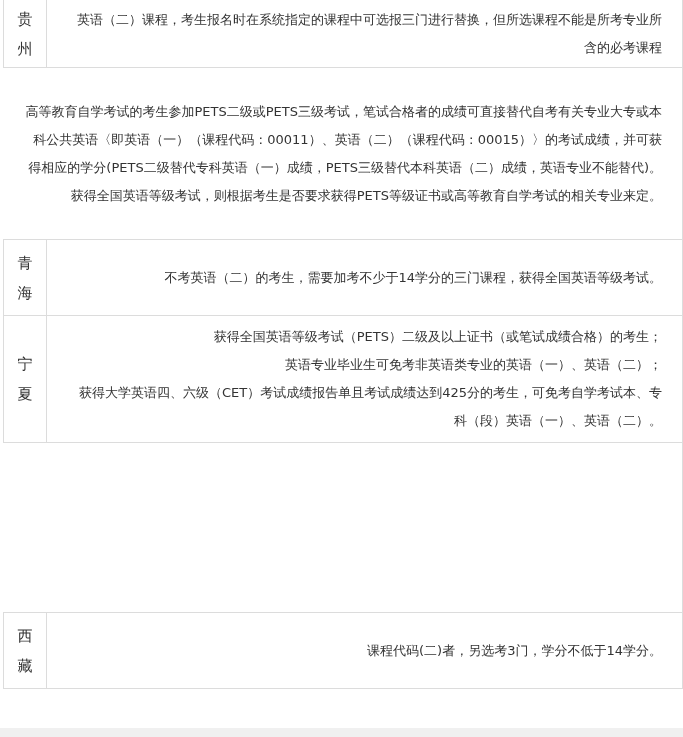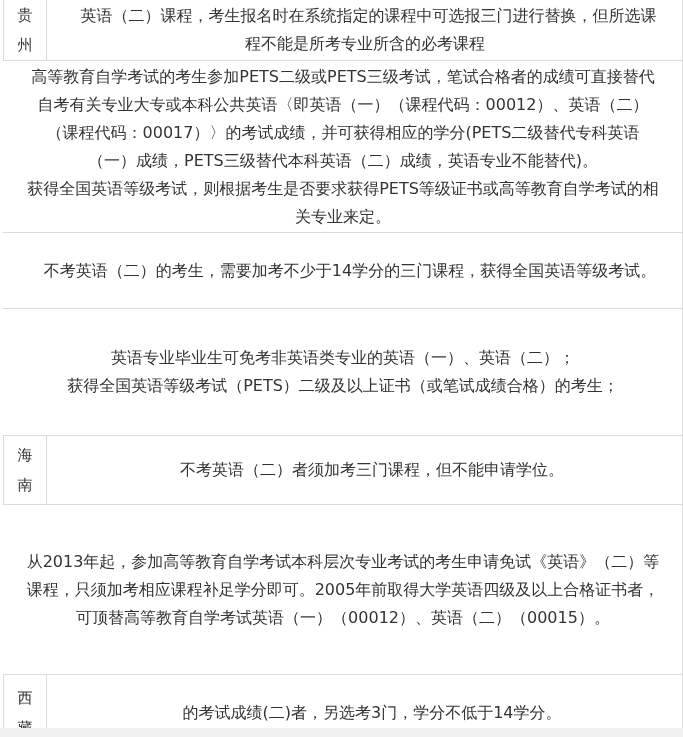--- a/index.html
+++ b/index.html
@@ -18,21 +18,21 @@
     left: 3px;
     right: 0;
     border-right: 1px solid #dcdcdc;
   }
   .t-row {
     display: flex;
     border-bottom: 1px solid #dcdcdc;
     box-sizing: border-box;
     background: #ffffff;
   }
-  .t-row.h61  { height: 61px; }
+  .t-row.h61  { height: 68px; }
   .t-row.h172 { height: 172px; }
   .t-row.h76  { height: 76px; }
   .t-row.h127 { height: 127px; }
   .t-row.h69  { height: 69px; }
   .t-row.h170 { height: 170px; }
   .prov-cell {
     width: 44px;
     flex: 0 0 44px;
     box-sizing: border-box;
     border-left: 1px solid #dcdcdc;
@@ -56,23 +56,23 @@
     min-width: 0;
     box-sizing: border-box;
     padding: 0 20px 0 21px;
     display: flex;
     flex-direction: column;
     justify-content: center;
     overflow: hidden;
   }
   .content-cell p {
     margin: 0;
-    font-size: 16px;
+    font-size: 13px;
     line-height: 28px;
-    text-align: center;
+    text-align: right;
   }
   p.indent    { text-indent: 14px; }
   p.indent-sm { text-indent: 7px; }
   .h-scrollbar {
     position: fixed;
     left: 0;
     bottom: 0;
     width: 683px;
     height: 9px;
     background: #f0f0f0;
@@ -88,57 +88,55 @@
     <div class="prov-cell">
       <span class="prov-label">贵州</span>
     </div>
     <div class="content-cell">
       <p class="indent-sm">英语（二）课程，考生报名时在系统指定的课程中可选报三门进行替换，但所选课程不能是所考专业所含的必考课程</p>
     </div>
   </div>
 
   <div class="t-row h172">
     <div class="content-cell">
-      <p>高等教育自学考试的考生参加PETS二级或PETS三级考试，笔试合格者的成绩可直接替代自考有关专业大专或本科公共英语〈即英语（一）（课程代码：00012）、英语（二）（课程代码：00017）〉的考试成绩，并可获得相应的学分(PETS二级替代专科英语（一）成绩，PETS三级替代本科英语（二）成绩，英语专业不能替代)。</p>
+      <p>高等教育自学考试的考生参加PETS二级或PETS三级考试，笔试合格者的成绩可直接替代自考有关专业大专或本科公共英语〈即英语（一）（课程代码：00011）、英语（二）（课程代码：00015）〉的考试成绩，并可获得相应的学分(PETS二级替代专科英语（一）成绩，PETS三级替代本科英语（二）成绩，英语专业不能替代)。</p>
       <p>获得全国英语等级考试，则根据考生是否要求获得PETS等级证书或高等教育自学考试的相关专业来定。</p>
     </div>
   </div>
 
   <div class="t-row h76">
+    <div class="prov-cell">
+      <span class="prov-label">青海</span>
+    </div>
     <div class="content-cell">
       <p class="indent">不考英语（二）的考生，需要加考不少于14学分的三门课程，获得全国英语等级考试。</p>
     </div>
   </div>
 
   <div class="t-row h127">
+    <div class="prov-cell">
+      <span class="prov-label">宁夏</span>
+    </div>
     <div class="content-cell">
+      <p>获得全国英语等级考试（PETS）二级及以上证书（或笔试成绩合格）的考生；</p>
       <p>英语专业毕业生可免考非英语类专业的英语（一）、英语（二）；</p>
-      <p>获得全国英语等级考试（PETS）二级及以上证书（或笔试成绩合格）的考生；</p>
+      <p>获得大学英语四、六级（CET）考试成绩报告单且考试成绩达到425分的考生，可免考自学考试本、专科（段）英语（一）、英语（二）。</p>
     </div>
   </div>
 
-  <div class="t-row h69">
-    <div class="prov-cell">
-      <span class="prov-label">海南</span>
-    </div>
-    <div class="content-cell">
-      <p class="indent">不考英语（二）者须加考三门课程，但不能申请学位。</p>
-    </div>
-  </div>
 
   <div class="t-row h170">
     <div class="content-cell">
-      <p>从2013年起，参加高等教育自学考试本科层次专业考试的考生申请免试《英语》（二）等课程，只须加考相应课程补足学分即可。2005年前取得大学英语四级及以上合格证书者，可顶替高等教育自学考试英语（一）（00012）、英语（二）（00015）。</p>
     </div>
   </div>
 
   <div class="t-row h76">
     <div class="prov-cell">
       <span class="prov-label">西藏</span>
     </div>
     <div class="content-cell">
-      <p class="indent">的考试成绩(二)者，另选考3门，学分不低于14学分。</p>
+      <p class="indent">课程代码(二)者，另选考3门，学分不低于14学分。</p>
     </div>
   </div>
 
 </div>
 
 <div class="h-scrollbar"></div>
 
 </body></html>

